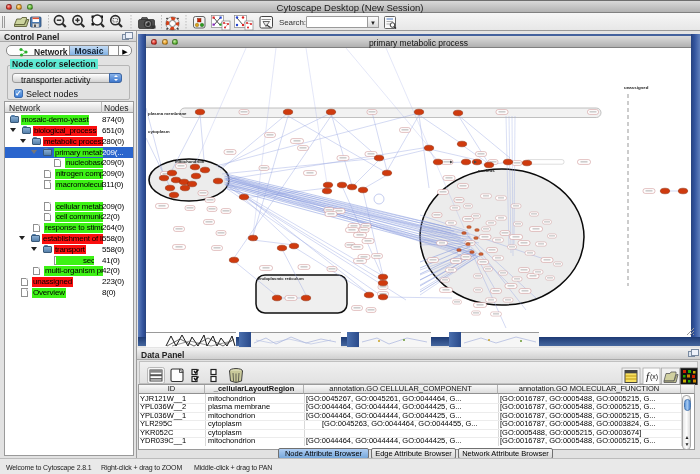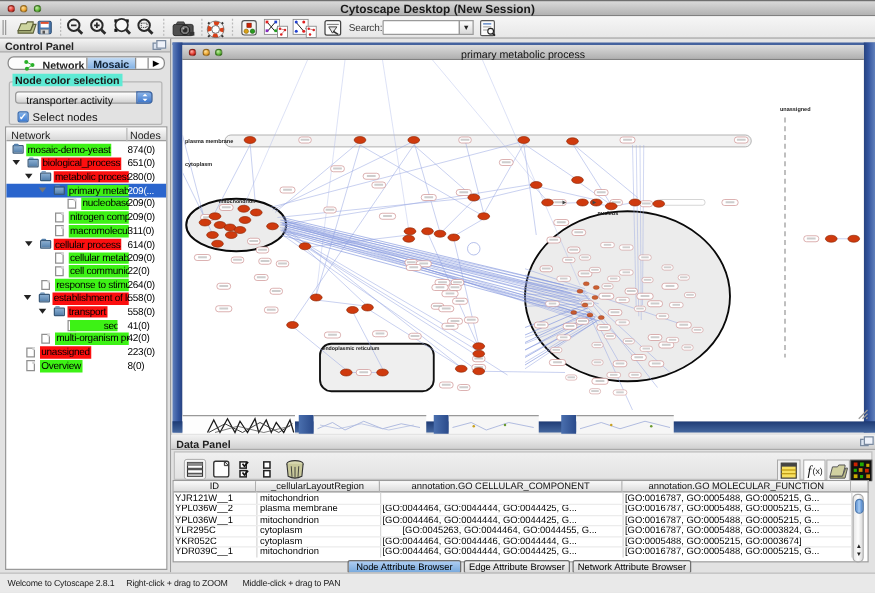--- a/index.html
+++ b/index.html
@@ -1,16 +1,16 @@
 <!DOCTYPE html>
 <html><head><meta charset="utf-8"><style>
 *{margin:0;padding:0;box-sizing:border-box;}
 body{font-family:"Liberation Sans",sans-serif;width:700px;height:474px;overflow:hidden;position:relative;background:#e8e8e8;}
 #titlebar{position:absolute;left:0;top:0;width:700px;height:13px;background:linear-gradient(#d9d9d9,#b2b2b2);border-top:1px solid #6e6e6e;border-bottom:1px solid #808080;}
-#titlebar .t{position:absolute;left:0;right:0;top:1px;text-align:center;font-size:9.5px;font-weight:bold;color:#1a1a1a;}
+#titlebar .t{position:absolute;left:0;right:0;top:1px;text-align:center;font-size:9.5px;font-weight:normal;color:#1a1a1a;}
 .tl{position:absolute;top:3px;width:6px;height:6px;border-radius:50%;border:0.5px solid rgba(0,0,0,.35);}
 #toolbar{position:absolute;left:0;top:13px;width:700px;height:18px;background:linear-gradient(#f6f6f6,#e7e7e7);border-bottom:1px solid #9a9a9a;}
 #searchlbl{position:absolute;left:279px;top:4.5px;font-size:8px;letter-spacing:-0.1px;color:#333;}
 #searchbox{position:absolute;left:306px;top:2.5px;width:62px;height:12px;background:#fff;border:1px solid #9a9a9a;border-radius:1px;}
 #searcharw{position:absolute;left:367px;top:2.5px;width:12px;height:12px;background:linear-gradient(#fdfdfd,#d9d9d9);border:1px solid #9a9a9a;font-size:6px;color:#222;text-align:center;line-height:12px;}
 #leftpanel{position:absolute;left:0;top:31px;width:137px;height:427px;background:#e2e2e2;border-right:1px solid #9c9c9c;}
 #cphead{position:absolute;left:0;top:0;width:136px;height:11px;background:linear-gradient(#f4f4f4,#d2d2d2);border-bottom:1px solid #a8a8a8;}
 #cphead span{position:absolute;left:4px;top:1px;font-size:8.5px;font-weight:bold;color:#222;}
 .floatic{position:absolute;width:7px;height:6px;border:1px solid #7a8aa0;background:#dce4f0;}
 .floatic:after{content:"";position:absolute;left:2px;top:-3px;width:6px;height:5px;border:1px solid #7a8aa0;background:#eef2fa;}
@@ -265,26 +265,20 @@
       </div>
 <div class="trow" style="top:66.6px;">
         <div class="file" style="left:39px;"></div>
         <span class="lbl gbg" style="left:50px;max-width:48px;">nitrogen compo</span>
         <span class="cnt" style="">209(0)</span>
       </div>
 <div class="trow" style="top:77.4px;">
         <div class="file" style="left:39px;"></div>
         <span class="lbl gbg" style="left:50px;max-width:48px;">macromolecule</span>
         <span class="cnt" style="">311(0)</span>
-      </div>
-<div class="trow" style="top:88.2px;">
-        <div class="tri" style="left:15px;"></div>
-        <div class="fold" style="left:27px;"></div>
-        <span class="lbl rbg" style="left:38px;max-width:60px;">cellular process</span>
-        <span class="cnt" style="">614(0)</span>
       </div>
 <div class="trow" style="top:99.0px;">
         <div class="file" style="left:39px;"></div>
         <span class="lbl gbg" style="left:50px;max-width:48px;">cellular metabo</span>
         <span class="cnt" style="">209(0)</span>
       </div>
 <div class="trow" style="top:109.8px;">
         <div class="file" style="left:39px;"></div>
         <span class="lbl gbg" style="left:50px;max-width:48px;">cell communicat</span>
         <span class="cnt" style="">22(0)</span>
@@ -856,42 +850,42 @@
           <rect x="543" y="13" width="2.5" height="2.5" fill="#22aa00"></rect>
           <rect x="547" y="12.5" width="3" height="3" fill="#cc8800"></rect>
           <rect x="552" y="13" width="3" height="3" fill="#cc2200"></rect>
           <rect x="543" y="17.5" width="3" height="3" fill="#ccaa00"></rect>
           <rect x="548" y="18" width="2.5" height="2.5" fill="#22aa00"></rect>
           <rect x="553" y="17.5" width="3" height="3" fill="#cc8800"></rect>
         </g>
 </svg></div>
  <div id="dtable">
       <div class="th" style="left:0px;width:66px;">ID</div>
-<div class="th" style="left:66px;width:99px;">_cellularLayoutRegion</div>
+<div class="th" style="left:66px;width:99px;font-weight:bold;">_cellularLayoutRegion</div>
 <div class="th" style="left:359px;width:183px;">annotation.GO MOLECULAR_FUNCTION</div>
 <div class="th" style="left:165px;width:194px;">annotation.GO CELLULAR_COMPONENT</div>
 <div class="th" style="left:542px;width:14px;"></div>
 <div class="td tdb" style="left:1px;top:9.7px;width:64px;">YJR121W__1</div>
 <div class="td" style="left:69px;top:9.7px;width:95px;">mitochondrion</div>
+<div class="td" style="left:167px;top:9.7px;width:192px;">[GO:0045267, GO:0045261, GO:0044464, G...</div>
 <div class="td" style="left:361px;top:9.7px;width:180px;">[GO:0016787, GO:0005488, GO:0005215, G...</div>
 <div class="td tdb" style="left:1px;top:18.1px;width:64px;">YPL036W__2</div>
 <div class="td" style="left:69px;top:18.1px;width:95px;">plasma membrane</div>
 <div class="td" style="left:167px;top:18.1px;width:192px;">[GO:0044464, GO:0044444, GO:0044425, G...</div>
 <div class="td" style="left:361px;top:18.1px;width:180px;">[GO:0016787, GO:0005488, GO:0005215, G...</div>
 <div class="td tdb" style="left:1px;top:26.6px;width:64px;">YPL036W__1</div>
 <div class="td" style="left:69px;top:26.6px;width:95px;">mitochondrion</div>
 <div class="td" style="left:167px;top:26.6px;width:192px;">[GO:0044464, GO:0044444, GO:0044425, G...</div>
 <div class="td" style="left:361px;top:26.6px;width:180px;">[GO:0016787, GO:0005488, GO:0005215, G...</div>
 <div class="td tdb" style="left:1px;top:35.0px;width:64px;">YLR295C</div>
 <div class="td" style="left:69px;top:35.0px;width:95px;">cytoplasm</div>
 <div class="td" style="left:167px;top:35.0px;width:192px;margin-left:16px;">[GO:0045263, GO:0044464, GO:0044455, G...</div>
 <div class="td" style="left:361px;top:35.0px;width:180px;">[GO:0016787, GO:0005488, GO:0003824, G...</div>
 <div class="td tdb" style="left:1px;top:43.5px;width:64px;">YKR052C</div>
 <div class="td" style="left:69px;top:43.5px;width:95px;">cytoplasm</div>
-<div class="td" style="left:167px;top:43.5px;width:192px;">[GO:0044464, GO:0044446, GO:0044444, G...</div>
 <div class="td" style="left:361px;top:43.5px;width:180px;">[GO:0005488, GO:0005215, GO:0003674]</div>
 <div class="td tdb" style="left:1px;top:52.0px;width:64px;">YDR039C__1</div>
 <div class="td" style="left:69px;top:52.0px;width:95px;">mitochondrion</div>
 <div class="td" style="left:167px;top:52.0px;width:192px;">[GO:0044464, GO:0044444, GO:0044425, G...</div>
 <div class="td" style="left:361px;top:52.0px;width:180px;">[GO:0016787, GO:0005488, GO:0005215, G...</div>
   <div style="position:absolute;left:66px;top:9px;width:1px;height:52px;background:#d8d8d8;"></div>
       <div style="position:absolute;left:165px;top:9px;width:1px;height:52px;background:#d8d8d8;"></div>
       <div style="position:absolute;left:359px;top:9px;width:1px;height:52px;background:#d8d8d8;"></div>
       <div style="position:absolute;left:542px;top:9px;width:1px;height:52px;background:#d8d8d8;"></div>
       <div style="position:absolute;left:0;top:18.1px;width:542px;height:1px;background:#ececec;"></div>

